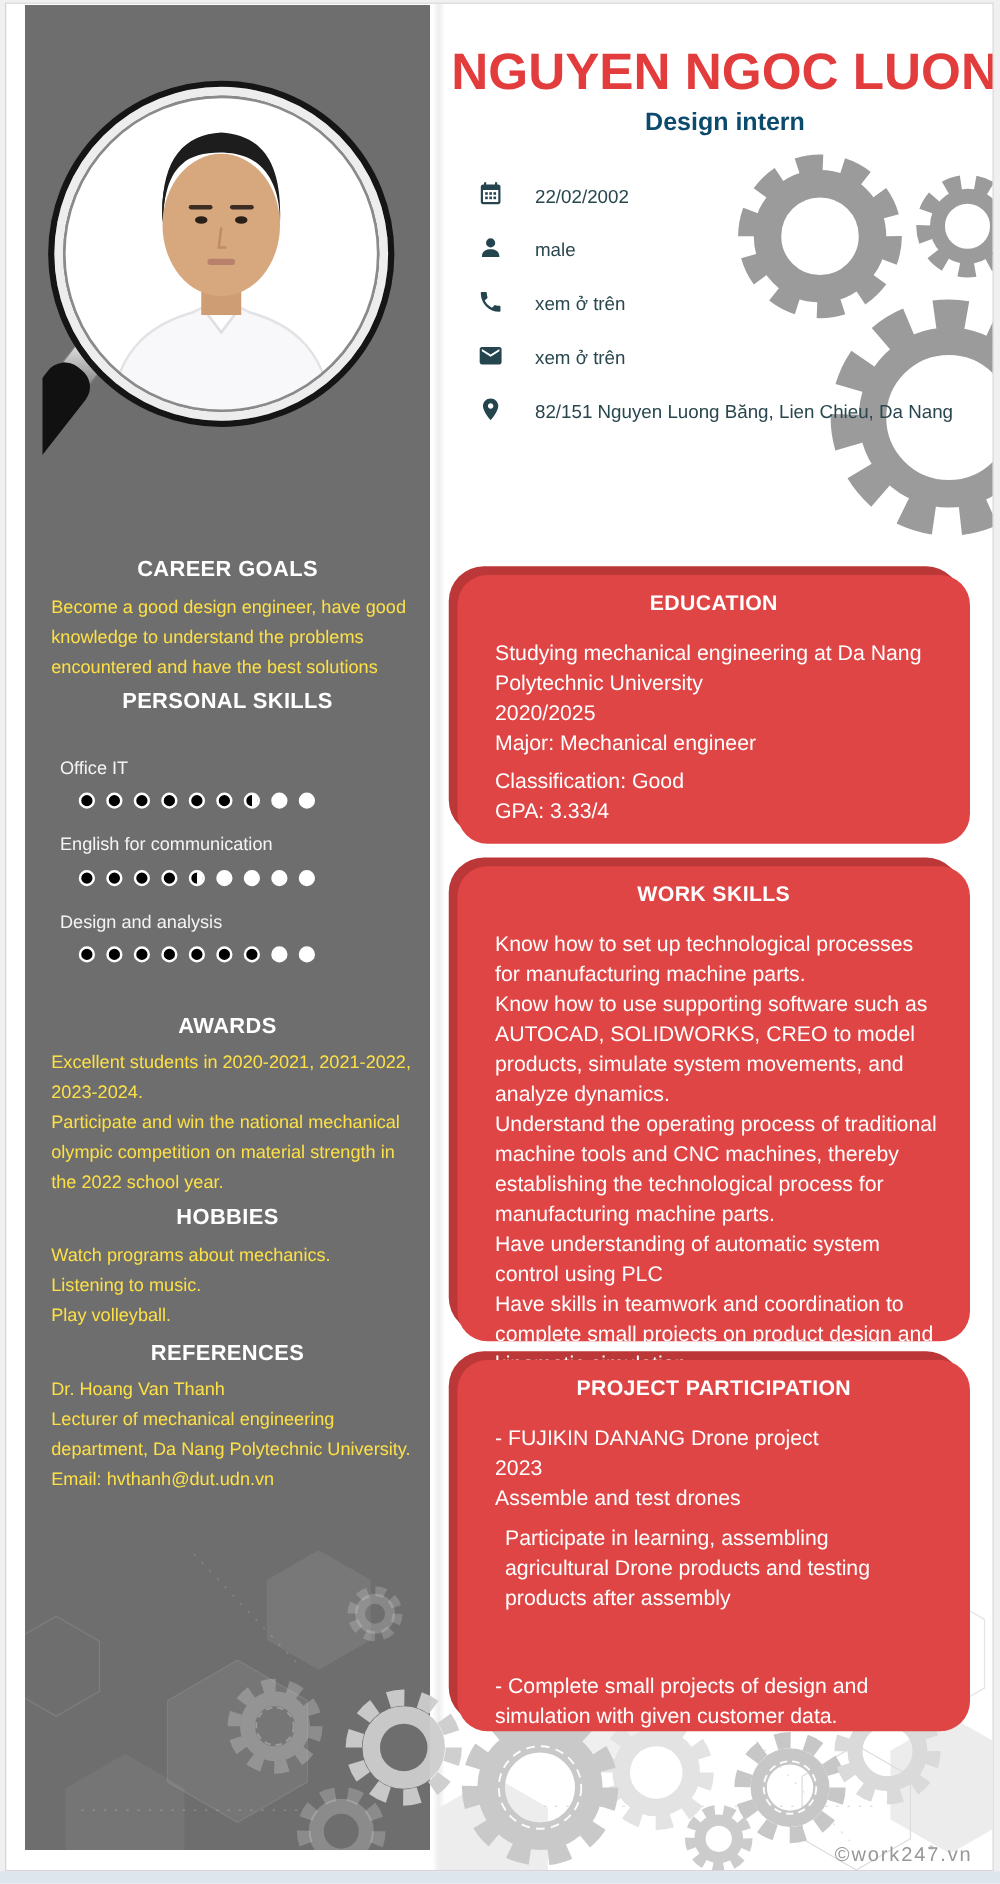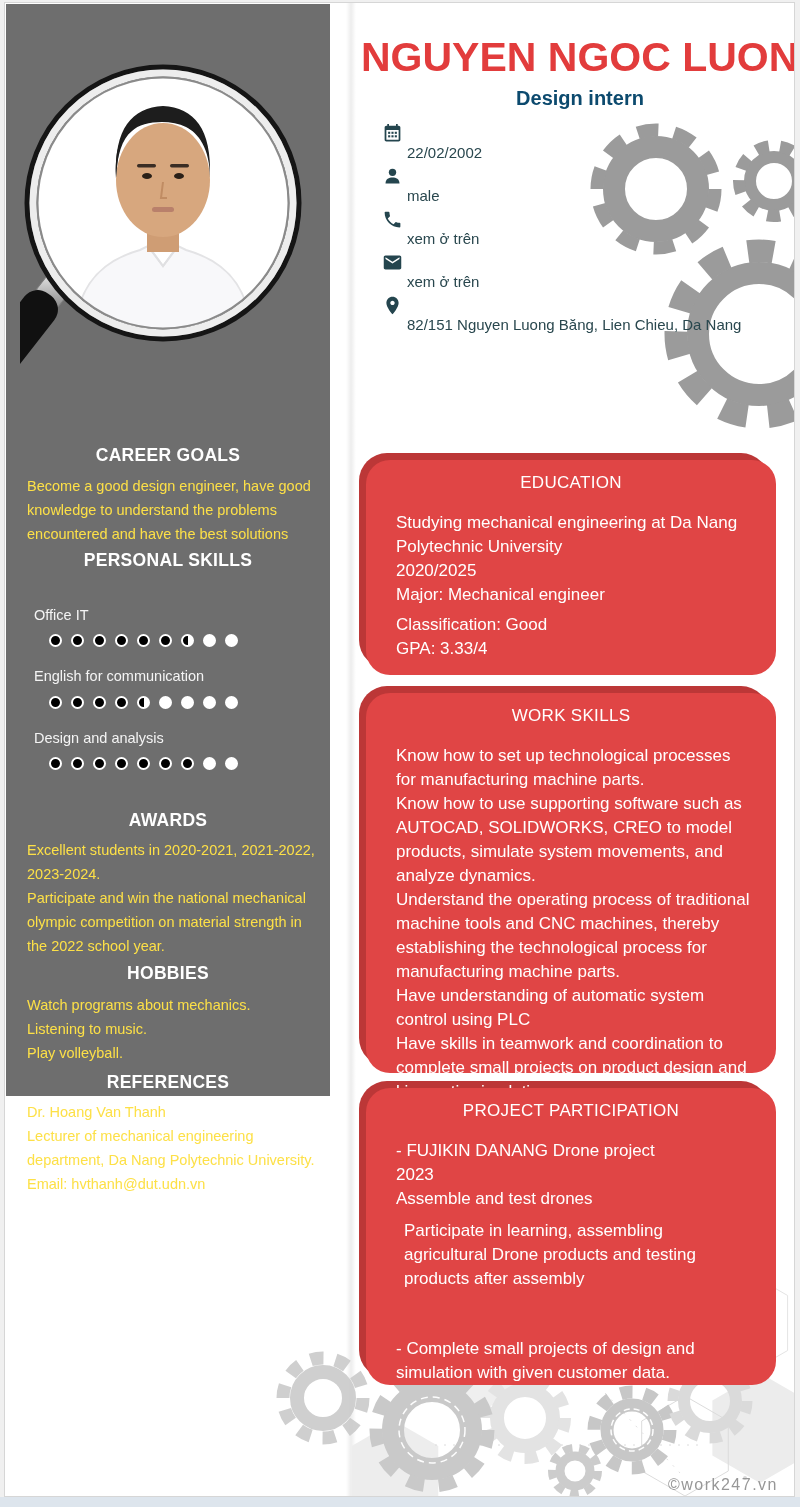--- a/index.html
+++ b/index.html
@@ -13,21 +13,21 @@
   .page {
     position:absolute; left:4px; top:2px; width:791px; height:1495px;
     background:#ffffff; border:1px solid #d6d6d6; overflow:hidden;
   }
   .bottom-strip {
     position:absolute; left:0; bottom:0; width:800px; height:10px;
     background:#dde5ed;
   }
   
   .sidebar {
-    position:absolute; left:1px; top:1px; width:324px; height:1092px;
+    position:absolute; left:15px; top:1px; width:324px; height:1476px;
     background:#6e6e6e; z-index:2;
   }
   .fold-line {
     position:absolute; top:0; left:341px; width:10px; height:1493px; z-index:1;
     background:linear-gradient(90deg, rgba(0,0,0,0), rgba(0,0,0,0.07), rgba(0,0,0,0));
   }
   .photo-wrap { position:absolute; left:14px; top:56px; width:300px; height:330px; z-index:4; }
   .side-title {
     position:absolute; left:0; width:324px; text-align:center;
     color:#ffffff; font-weight:700; font-size:17.5px; letter-spacing:.3px; z-index:4;
@@ -46,34 +46,34 @@
   .name {
     position:absolute; left:356px; top:31px; width:438px; text-align:center;
     color:#e23c3c; font-size:41px; font-weight:700; letter-spacing:0px;
     white-space:nowrap; z-index:3;
   }
   .job-title {
     position:absolute; left:356px; top:84px; width:438px; text-align:center;
     color:#0c4a6e; font-size:20px; font-weight:700; z-index:3;
   }
   .contact { position:absolute; left:377px; top:120px; width:400px; z-index:3; }
-  .contact-row { position:absolute; left:0; height:43px; display:flex; align-items:flex-start;flex-direction:column; }
+  .contact-row { position:absolute; left:0; height:43px; display:flex; align-items:flex-end; }
   .contact-row .cicon { width:21px; height:21px; flex:0 0 21px; }
   .contact-row .cicon svg { width:21px; height:21px; fill:#24454e; }
   .contact-row .ctext { margin-left:25px; color:#29474e; font-size:15px; white-space:nowrap; }
   
   .panel-back {
     position:absolute; border-radius:28px; background:#bc3737; z-index:3;
   }
   .panel {
     position:absolute; border-radius:24px; background:#e04545; z-index:4;
     color:#ffffff;
   }
   .panel h2 {
-    margin-top:13px; text-align:center; font-size:17px; font-weight:400;
+    margin-top:13px; text-align:center; font-size:17px; font-weight:700;
     color:#ffffff; letter-spacing:.3px;
   }
   .panel .body { padding:18px 26px 0 30px; font-size:17px; line-height:24px; }
   .panel .body p { margin:0; }
   p.gap-sm { margin-top:6px !important; }
   p.gap-md { margin-top:8px !important; padding-left:8px; }
   p.gap-lg { margin-top:46px !important; }
   
   .gears-top { position:absolute; left:420px; top:60px; width:371px; height:390px; z-index:1; }
   .decor-bottom { position:absolute; left:0px; top:1225px; width:791px; height:270px; z-index:3; }

